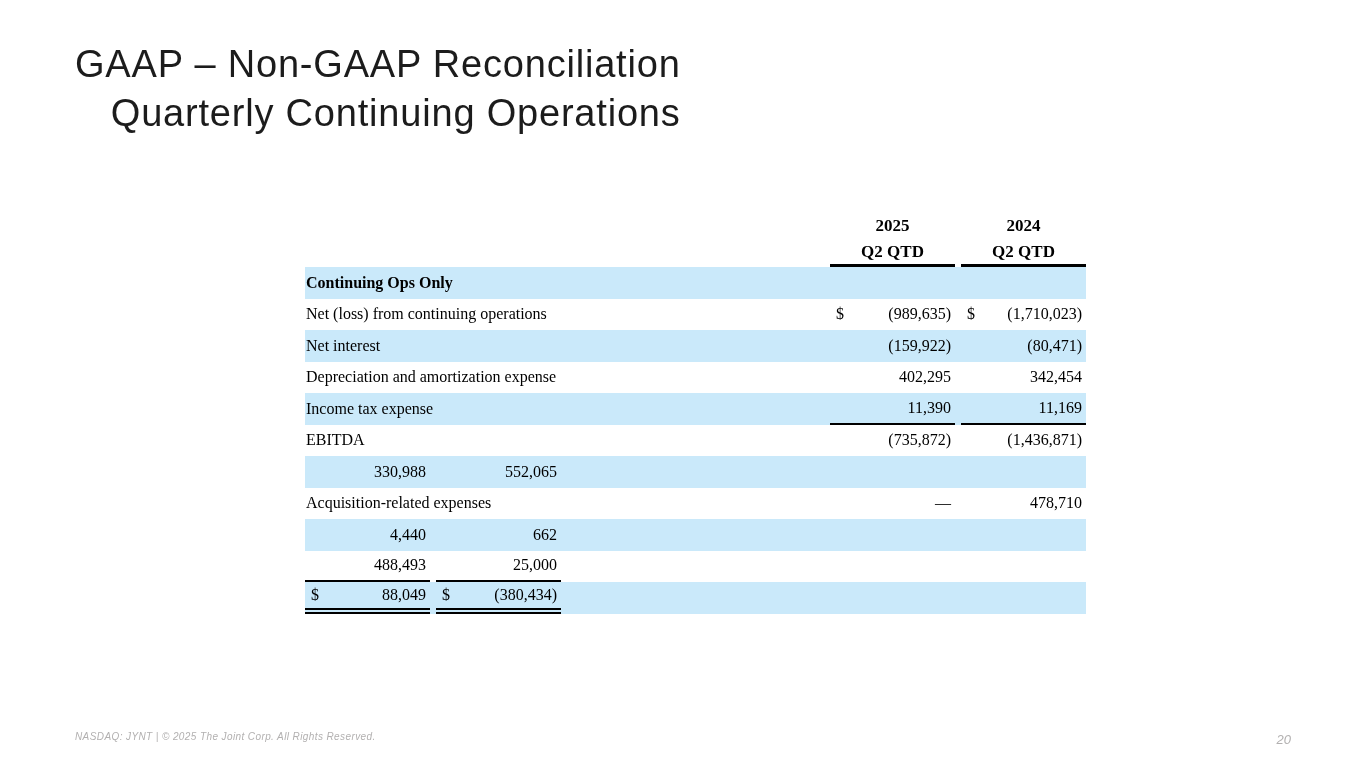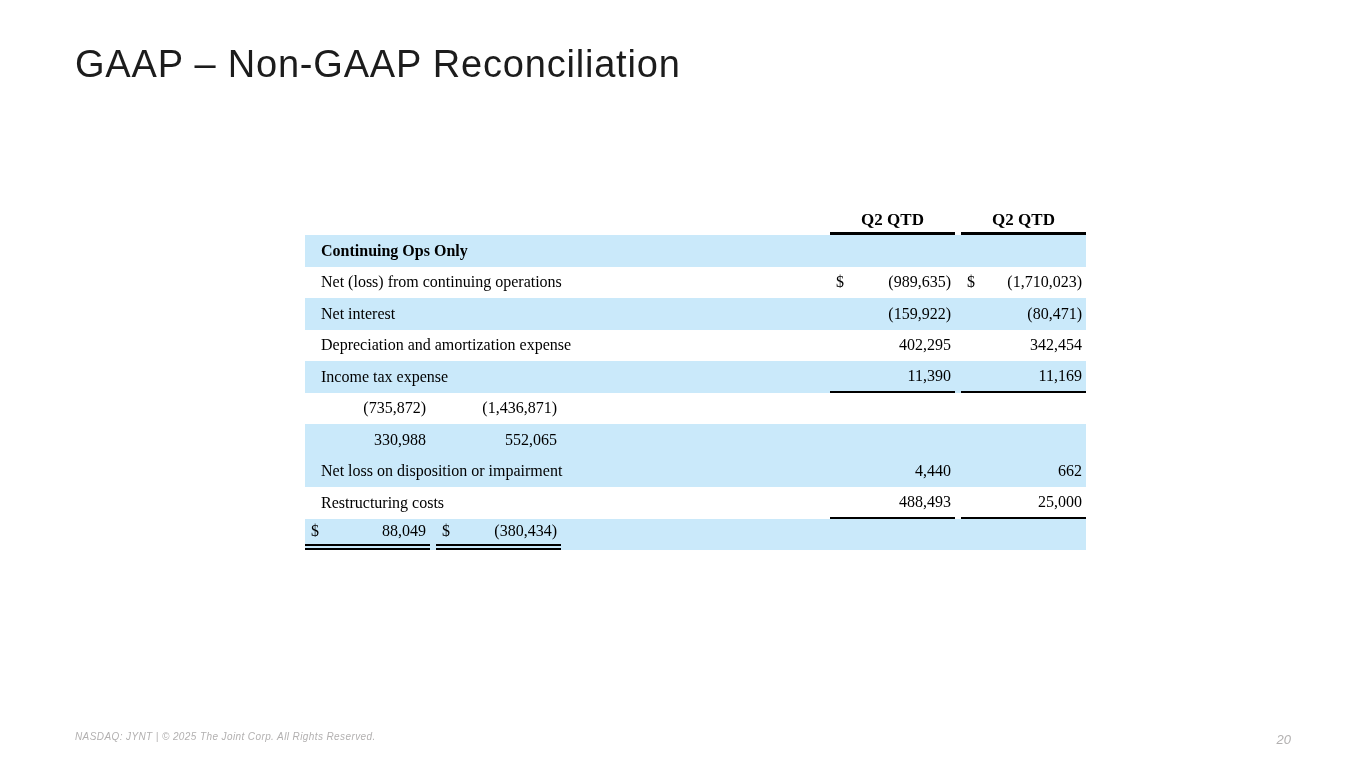--- a/index.html
+++ b/index.html
@@ -43,21 +43,21 @@
   }
   .hrow {
     display: flex;
     align-items: flex-end;
   }
   .hrow.year-row { height: 32px; }
   .hrow.period-row { height: 29px; }
   .label-col {
     width: 525px;
     flex: 0 0 525px;
-    padding-left: 16px;
+    padding-left: 1px;
     box-sizing: border-box;
     display: flex;
     align-items: center;
   }
   .num-col {
     width: 125px;
     flex: 0 0 125px;
     box-sizing: border-box;
     display: flex;
     align-items: center;
@@ -109,23 +109,30 @@
     color: #b2b0b0;
   }
 </style>
 </head>
 <body>
 
 <div class="slide">
 
   <h1 class="title">
     <span>GAAP – Non-GAAP Reconciliation</span><br>
+    <span>Quarterly Continuing Operations</span>
   </h1>
 
   <div class="recon-table">
+    <div class="hrow year-row">
+      <div class="label-col"></div>
+      <div class="num-col">2025</div>
+      <div class="col-gap"></div>
+      <div class="num-col">2024</div>
+    </div>
     <div class="hrow period-row">
       <div class="label-col"></div>
       <div class="num-col">Q2 QTD</div>
       <div class="col-gap"></div>
       <div class="num-col">Q2 QTD</div>
     </div>
     <div id="table-body">
         <div class="trow shaded bold">
           <div class="label-col">Continuing Ops Only</div>
           <div class="num-col">
@@ -172,49 +179,58 @@
           <div class="label-col">Income tax expense</div>
           <div class="num-col">
             <span class="val">11,390</span>
           </div>
           <div class="col-gap"></div>
           <div class="num-col">
             <span class="val">11,169</span>
           </div>
         </div>
         <div class="trow">
+          <div class="label-col">EBITDA</div>
           <div class="num-col">
             <span class="val">(735,872)</span>
           </div>
           <div class="col-gap"></div>
           <div class="num-col">
             <span class="val">(1,436,871)</span>
           </div>
         </div>
         <div class="trow shaded">
           <div class="num-col">
             <span class="val">330,988</span>
           </div>
           <div class="col-gap"></div>
           <div class="num-col">
             <span class="val">552,065</span>
           </div>
         </div>
+        <div class="trow">
+          <div class="label-col">Acquisition-related expenses</div>
+          <div class="num-col">
+            <span class="val">—</span>
+          </div>
+          <div class="col-gap"></div>
+          <div class="num-col">
+            <span class="val">478,710</span>
+          </div>
+        </div>
         <div class="trow shaded">
-          <div class="label-col">Net loss on disposition or impairment</div>
           <div class="num-col">
             <span class="val">4,440</span>
           </div>
           <div class="col-gap"></div>
           <div class="num-col">
             <span class="val">662</span>
           </div>
         </div>
         <div class="trow u-single">
-          <div class="label-col">Restructuring costs</div>
           <div class="num-col">
             <span class="val">488,493</span>
           </div>
           <div class="col-gap"></div>
           <div class="num-col">
             <span class="val">25,000</span>
           </div>
         </div>
         <div class="trow shaded u-double">
           <div class="num-col">

